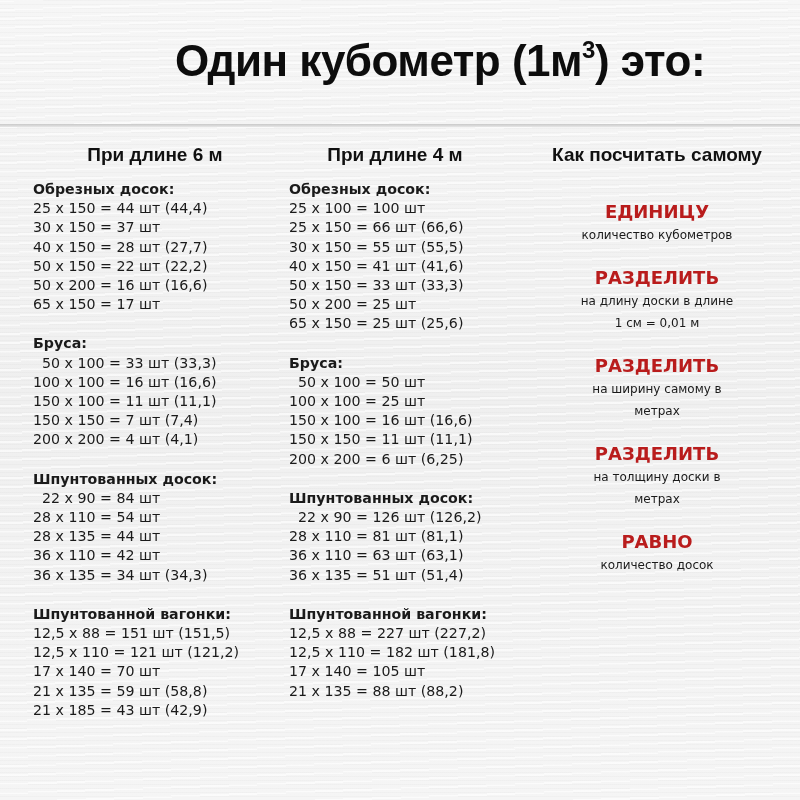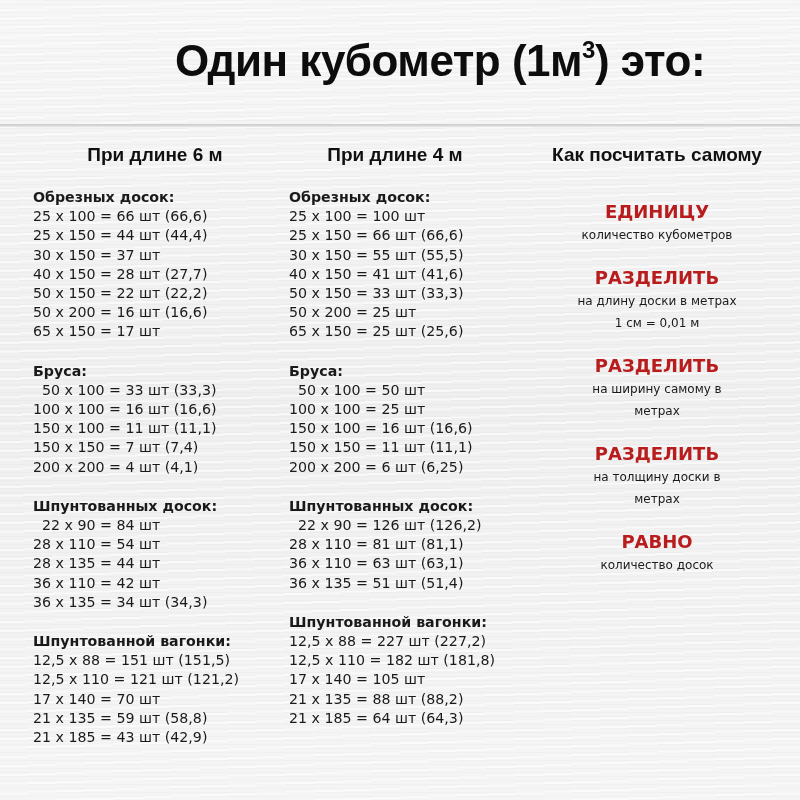--- a/index.html
+++ b/index.html
@@ -29,21 +29,21 @@
     margin-left: 40px;
   }
   .title sup { font-size: 24px; vertical-align: 18px; }
   .col-head {
     position: absolute; top: 144px;
     font-family: "Liberation Sans", sans-serif;
     font-weight: bold; font-size: 19px; color: #111;
     text-align: center;
   }
   .col {
-    position: absolute; top: 188px;
+    position: absolute; top: 180px;
     font-family: "DejaVu Sans", sans-serif;
     font-size: 14.2px; line-height: 19.2px; color: #1a1a1a;
   }
   .section { margin-bottom: 20px; }
   .section-title { font-weight: bold; }
   .row { white-space: pre; }
   .howto {
     position: absolute; top: 200px; left: 522px; width: 270px;
     text-align: center;
   }
@@ -64,21 +64,20 @@
 
 <h1 class="title"><span>Один кубометр (1м</span><sup>3</sup><span>) это:</span></h1>
 
 <div class="col-head" style="left:30px; width:250px;">При длине 6 м</div>
 <div class="col-head" style="left:280px; width:230px;">При длине 4 м</div>
 <div class="col-head" style="left:522px; width:270px;">Как посчитать самому</div>
 
 <div class="col" style="left:33px; width:245px;">
   <div class="section">
     <div class="section-title">Обрезных досок:</div>
-    <div class="row">25 x 100 = 66 шт (66,6)</div>
     <div class="row">25 x 150 = 44 шт (44,4)</div>
     <div class="row">30 x 150 = 37 шт</div>
     <div class="row">40 x 150 = 28 шт (27,7)</div>
     <div class="row">50 x 150 = 22 шт (22,2)</div>
     <div class="row">50 x 200 = 16 шт (16,6)</div>
     <div class="row">65 x 150 = 17 шт</div>
   </div>
   <div class="section">
     <div class="section-title">Бруса:</div>
     <div class="row">  50 x 100 = 33 шт (33,3)</div>
@@ -130,32 +129,31 @@
     <div class="row">28 x 110 = 81 шт (81,1)</div>
     <div class="row">36 x 110 = 63 шт (63,1)</div>
     <div class="row">36 x 135 = 51 шт (51,4)</div>
   </div>
   <div class="section">
     <div class="section-title">Шпунтованной вагонки:</div>
     <div class="row">12,5 x 88 = 227 шт (227,2)</div>
     <div class="row">12,5 x 110 = 182 шт (181,8)</div>
     <div class="row">17 x 140 = 105 шт</div>
     <div class="row">21 x 135 = 88 шт (88,2)</div>
-    <div class="row">21 x 185 = 64 шт (64,3)</div>
   </div>
 </div>
 
 <div class="howto">
   <div class="step">
     <div class="step-verb">ЕДИНИЦУ</div>
     <div class="step-desc">количество кубометров</div>
   </div>
   <div class="step">
     <div class="step-verb">РАЗДЕЛИТЬ</div>
-    <div class="step-desc">на длину доски в метрах</div>
+    <div class="step-desc">на длину доски в длине</div>
     <div class="step-desc">1 см = 0,01 м</div>
   </div>
   <div class="step">
     <div class="step-verb">РАЗДЕЛИТЬ</div>
     <div class="step-desc">на ширину самому в</div>
     <div class="step-desc">метрах</div>
   </div>
   <div class="step">
     <div class="step-verb">РАЗДЕЛИТЬ</div>
     <div class="step-desc">на толщину доски в</div>

